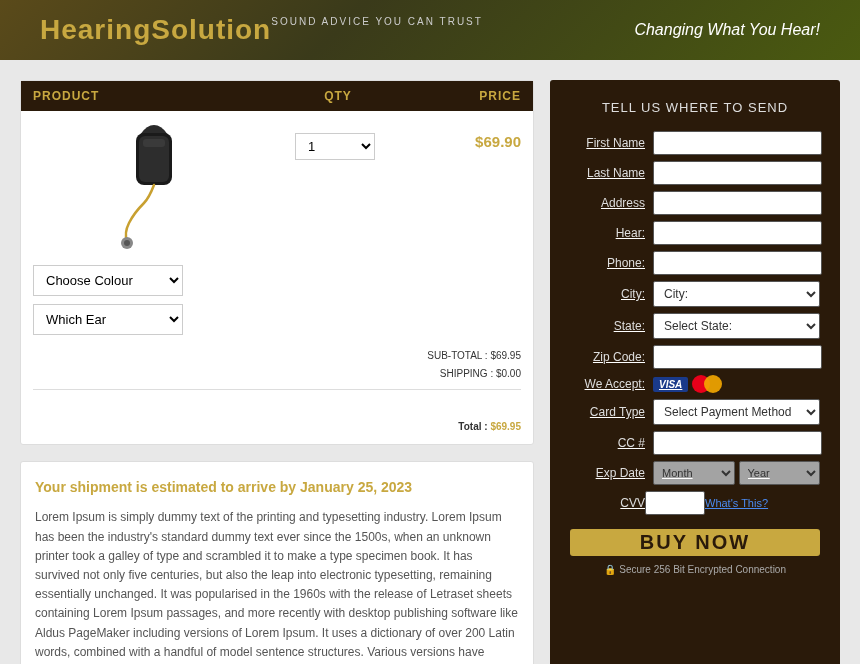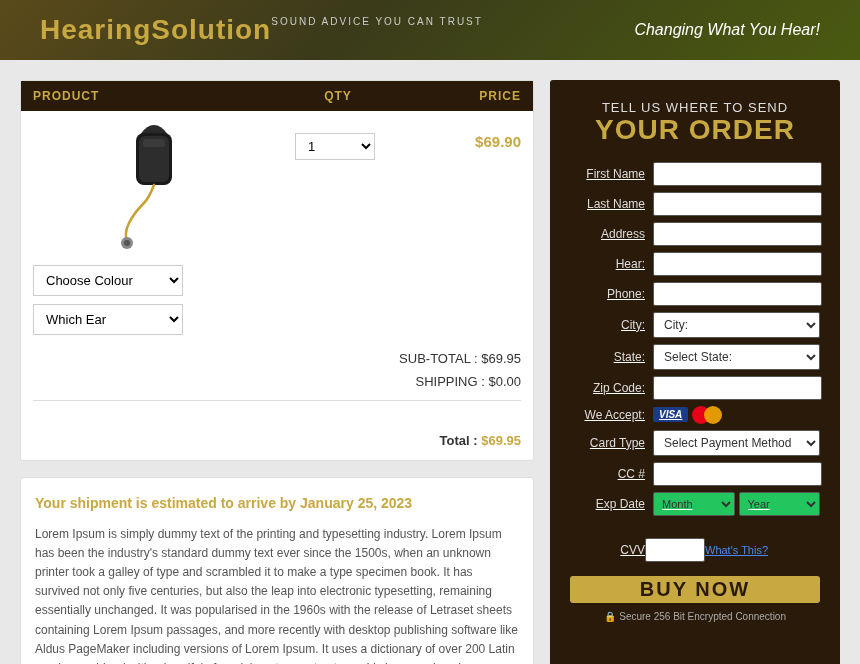--- a/index.html
+++ b/index.html
@@ -125,21 +125,21 @@
       padding: 6px 8px;
       font-size: 13px;
       background: #fff;
       width: 150px;
       cursor: pointer;
     }
 
     .subtotal-area {
       padding: 0 12px 8px 12px;
       text-align: right;
-      font-size: 13px;
+      font-size: 10px;
       color: #333;
       line-height: 1.8;
     }
     .subtotal-area .total-line {
       font-weight: bold;
       color: #333;
       margin-top: 28px;
     }
     .subtotal-area .total-price {
       color: #c8a840;
@@ -276,32 +276,31 @@
     }
     .exp-selects {
       display: flex;
       gap: 4px;
       flex: 1;
     }
     .exp-select {
       flex: 1;
       padding: 4px 4px;
       border: 1px solid #555;
-      background: #22c55e;
+      background: #a3a3a3;
       color: #333;
       font-size: 11px;
       border-radius: 2px;
       cursor: pointer;
     }
 
     .cvv-row {
       display: flex;
       align-items: center;
       gap: 0;
-      margin-top: 16px;
     }
     .cvv-input {
       width: 60px;
       padding: 4px 6px;
       border: 1px solid #555;
       background: #fff;
       color: #333;
       font-size: 12px;
       border-radius: 2px;
     }
@@ -430,21 +429,20 @@
         <span>Your shipment is estimated to arrive by </span><span style="color:#c8a840;font-weight:bold;">January 25, 2023</span>
       </p>
       <p>Lorem Ipsum is simply dummy text of the printing and typesetting industry. Lorem Ipsum has been the industry's standard dummy text ever since the 1500s, when an unknown printer took a galley of type and scrambled it to make a type specimen book. It has survived not only five centuries, but also the leap into electronic typesetting, remaining essentially unchanged. It was popularised in the 1960s with the release of Letraset sheets containing Lorem Ipsum passages, and more recently with desktop publishing software like Aldus PageMaker including versions of Lorem Ipsum. It uses a dictionary of over 200 Latin words, combined with a handful of model sentence structures. Various versions have evolved over the years, sometimes by accident. There are many variations of passages of Lorem Ipsum available, but the majority have suffered alteration in some form, by injected humour, or randomised words which don't look even slightly believable.</p>
     </div>
 
   </div>
 
   <div class="right-panel">
     <div class="order-header">
       <div class="tell-us-text">TELL US WHERE TO SEND</div>
-      <div class="your-order-text">YOUR ORDER</div>
     </div>
 
     <div class="form-grid">
 
       <div class="form-row">
         <label class="form-label">First Name</label>
         <input class="form-input" type="text" style="">
       </div>
 
       <div class="form-row">

